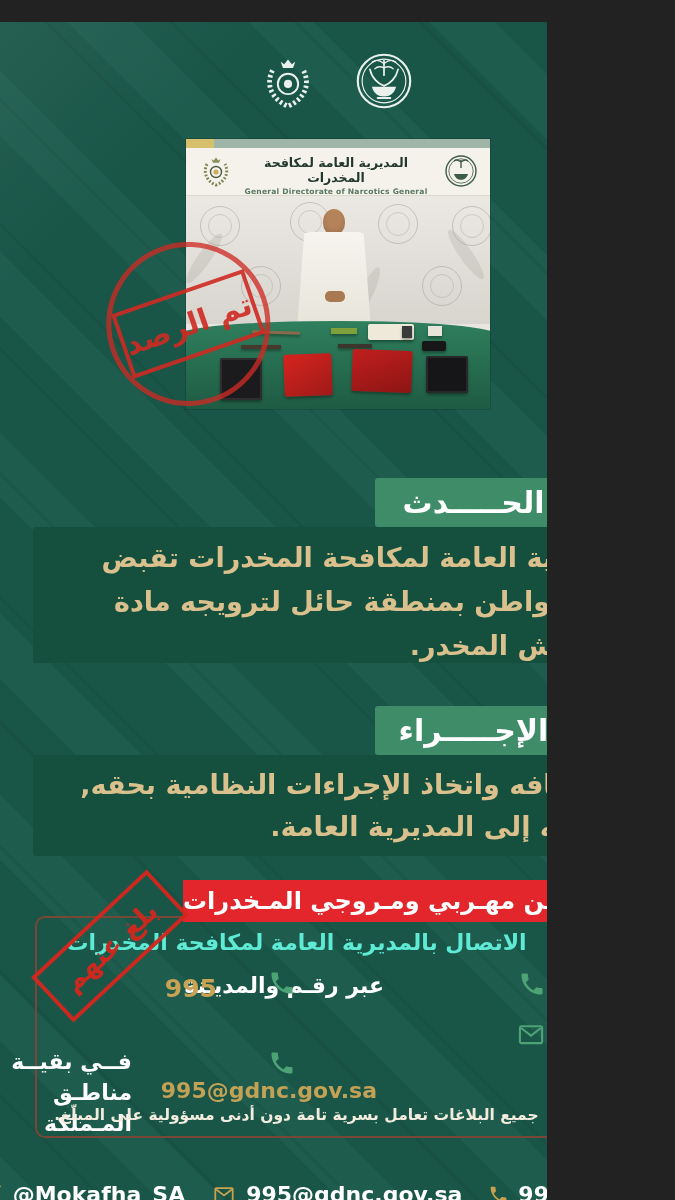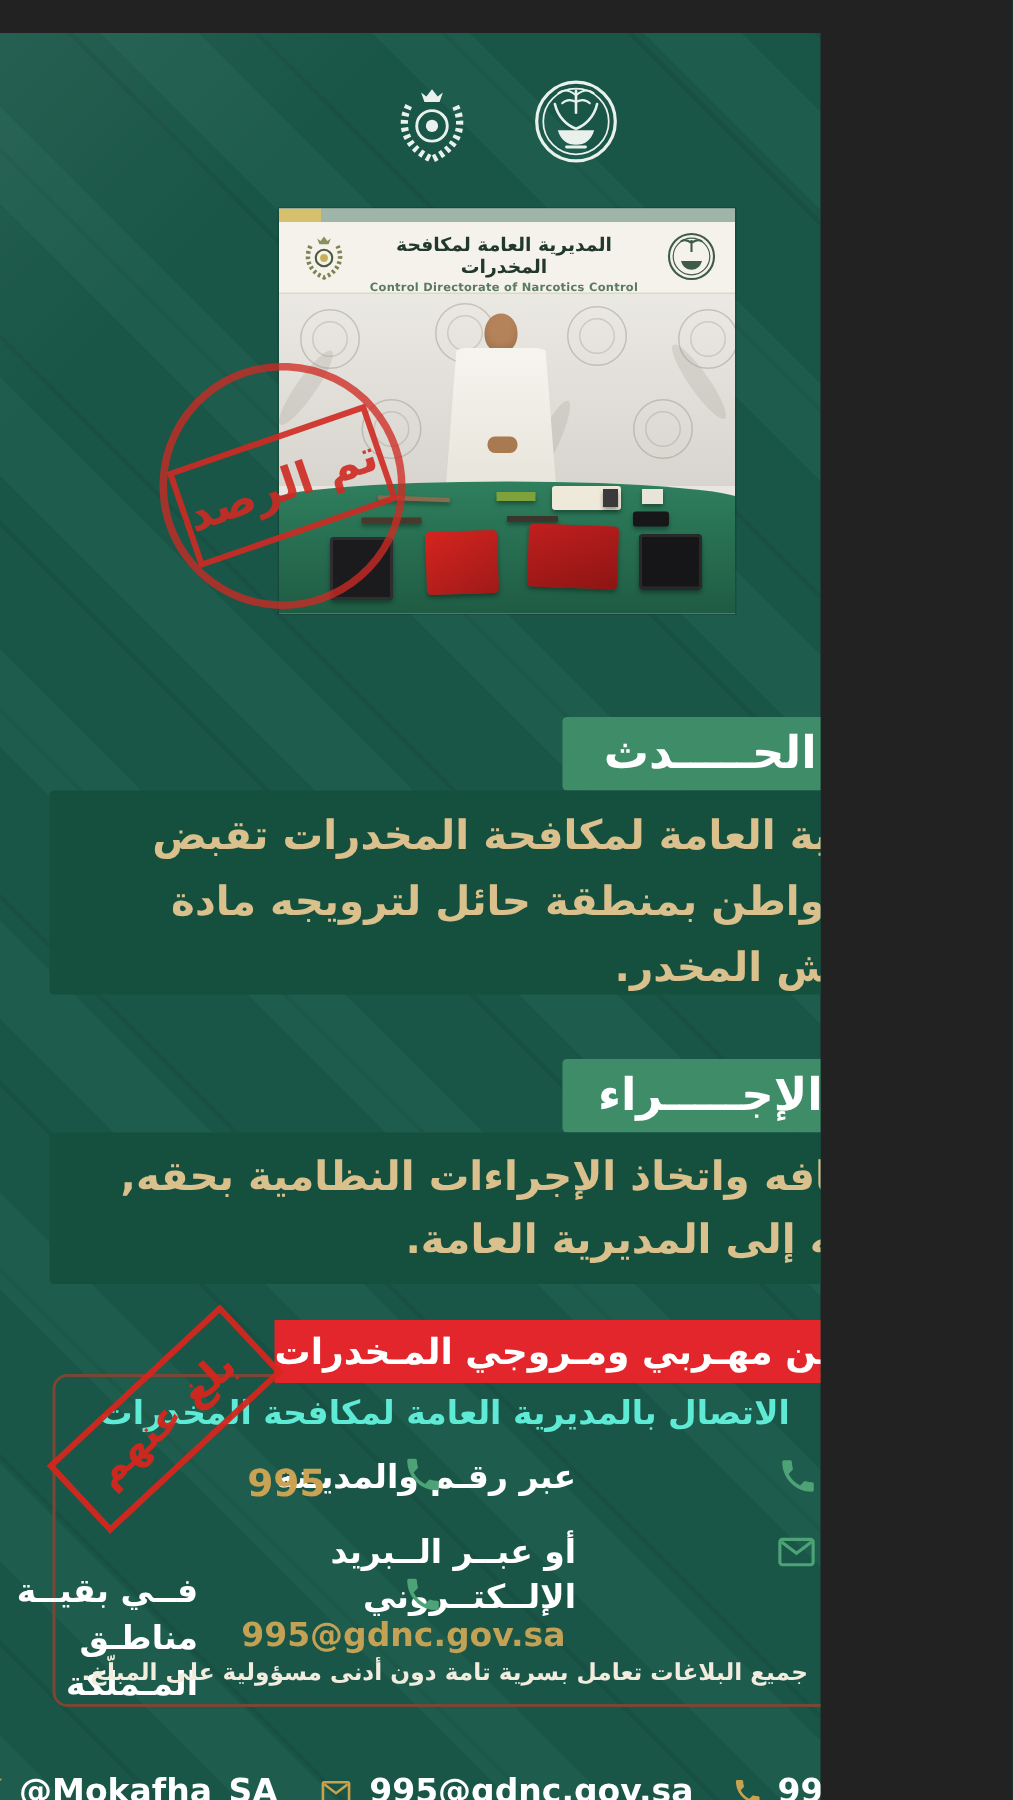--- a/index.html
+++ b/index.html
@@ -118,21 +118,21 @@
         <div class="emblem" style="left:12px;top:5px;">
           <svg viewBox="0 0 36 36" width="36" height="36">
             <path d="M9 11 C5 19 8 28 18 32 C28 28 31 19 27 11" fill="none" stroke="#7c8452" stroke-width="3" stroke-dasharray="1.8 1.8"></path>
             <circle cx="18" cy="19" r="5.5" fill="none" stroke="#4c5a3f" stroke-width="1.4"></circle>
             <circle cx="18" cy="19" r="2.6" fill="#c8b05a"></circle>
             <path d="M13.5 6 l1.4 3.8 h6.2 l1.4 -3.8 -2.2 1.6 -2.3 -3 -2.3 3 z" fill="#8a8f5e"></path>
           </svg>
         </div>
         <div class="bd-titles">
           <div class="bd-title-ar">المديرية العامة لمكافحة المخدرات</div>
-          <div class="bd-title-en">Control Directorate of Narcotics Control</div>
+          <div class="bd-title-en">General Directorate of Narcotics General</div>
         </div>
         <div class="emblem" style="right:10px;top:4px;left:auto;">
           <svg viewBox="0 0 38 38" width="38" height="38">
             <g fill="none" stroke="#3f5c46" stroke-width="1.4">
               <circle cx="19" cy="19" r="15"></circle>
               <circle cx="19" cy="19" r="12.2" stroke-width=".8"></circle>
               <path d="M19 8 v8 M19 10 c-3 -2.4 -5.2 -2.4 -7 -1 M19 10 c3 -2.4 5.2 -2.4 7 -1"></path>
             </g>
             <path d="M12 22 c1.2 4 3.8 5.8 7 5.8 s5.8 -1.8 7 -5.8 z" fill="#3f5c46"></path>
           </svg>
@@ -224,21 +224,20 @@
   </div>
   <div class="c-label" style="right:163px;top:951px;white-space:nowrap;">عبر رقـم والمديـنة</div>
   <div class="c-num" style="right:330px;top:952px;">995</div>
 
   <div class="c-icon" style="left:516px;top:999px;">
     <svg viewBox="0 0 24 24" width="30" height="28" fill="none" stroke="currentColor" stroke-width="1.8">
         <rect x="2.5" y="4.5" width="19" height="14.5" rx="1.5"></rect>
         <path d="M3.5 6 L12 12.5 L20.5 6"></path>
       </svg>
   </div>
-  <div class="c-label" style="right:163px;top:999px;width:178px;line-height:30px;">أو عبــر الــبريد الإلــكتــروني</div>
   <div class="c-email">995@gdnc.gov.sa</div>
 
   <div class="c-icon" style="left:268px;top:947px;">
     <svg viewBox="0 0 24 24" width="28" height="28" fill="currentColor">
         <path d="M6.62 10.79c1.44 2.83 3.76 5.14 6.59 6.59l2.2-2.2c.27-.27.67-.36 1.02-.24 1.12.37 2.33.57 3.57.57.55 0 1 .45 1 1V20c0 .55-.45 1-1 1-9.39 0-17-7.61-17-17 0-.55.45-1 1-1h3.5c.55 0 1 .45 1 1 0 1.25.2 2.45.57 3.57.11.35.03.74-.25 1.02l-2.2 2.2z"></path>
       </svg>
   </div>
   <div class="c-num" style="right:583px;top:951px;">911</div>
 
   <div class="c-icon" style="left:268px;top:1027px;">

